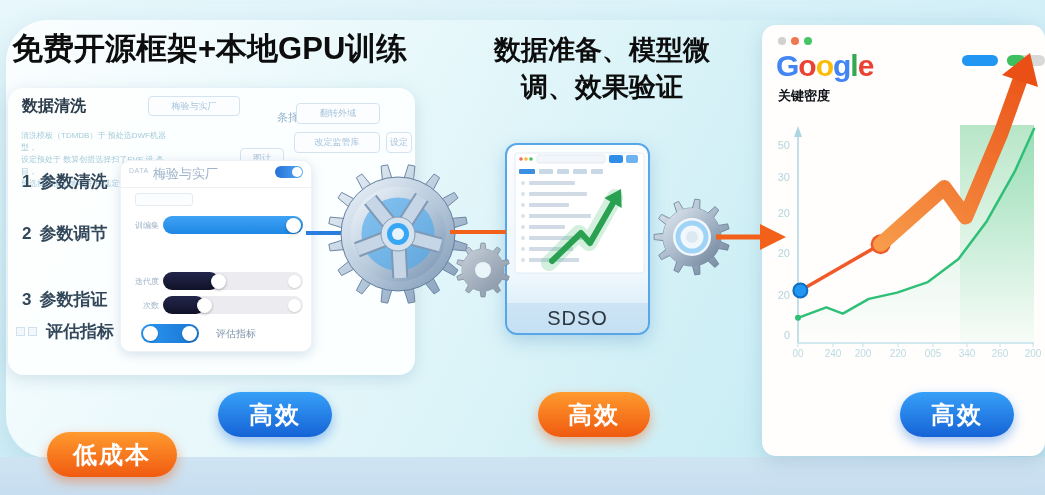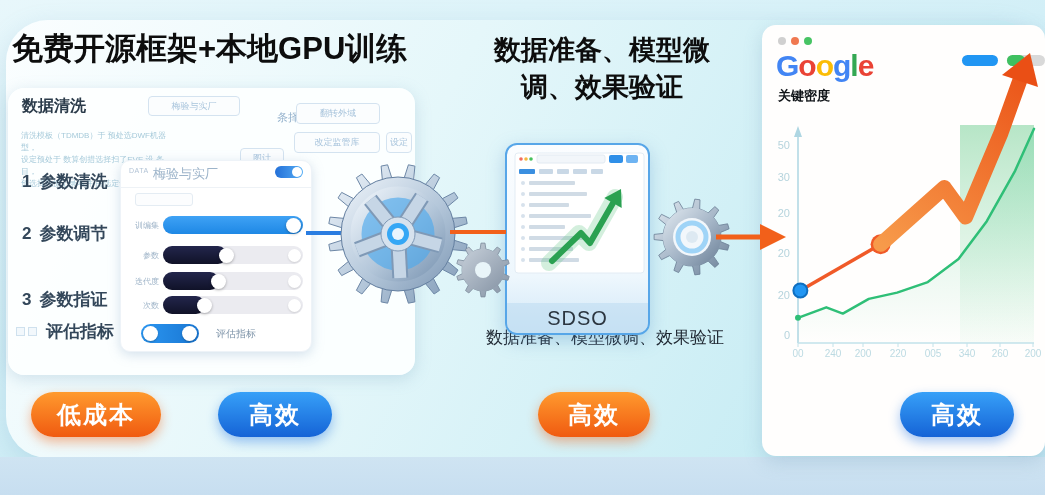--- a/index.html
+++ b/index.html
@@ -73,21 +73,21 @@
   .range-pill .k1 { left:2px; } .range-pill .k2 { right:2px; }
   .sp-bottom .tlabel { position:absolute; left:95px; top:3px; font-size:10px; color:#7d93a8; }
 
   .badge { position:absolute; top:392px; height:45px; border-radius:23px; color:#fff;
            font-size:24px; font-weight:900; display:flex; align-items:center; justify-content:center;
            letter-spacing:2px; z-index:6; }
   .badge.orange { background:linear-gradient(180deg,#ff9a2e,#f05a10);
            box-shadow:0 5px 12px rgba(242,100,24,.45); }
   .badge.blue { background:linear-gradient(180deg,#37a0f8,#1563d6);
            box-shadow:0 5px 12px rgba(26,111,224,.4); }
-  .b-lowcost { left:31px;  width:130px; }
+  .b-lowcost { left:47px;  width:130px;margin-top:40px; }
   .b-eff1    { left:218px; width:114px; }
   .b-eff2    { left:538px; width:112px; }
   .b-eff3    { left:900px; width:114px; }
 
   .flow-svg { position:absolute; left:0; top:0; width:1045px; height:495px; z-index:5; pointer-events:none; }
 
   .device { position:absolute; left:505px; top:143px; width:145px; height:192px; border-radius:12px;
            border:2px solid #57a6e8; background:linear-gradient(180deg,#fbfdff 0%,#eef7fd 70%,#d0e7f7 100%);
            box-shadow:0 6px 18px rgba(90,150,200,.35); z-index:3; }
   .device-strip { position:absolute; left:0; bottom:0; width:100%; height:30px;
@@ -159,28 +159,20 @@
       <div class="sp-title">梅验与实厂</div>
       <div class="sp-toggle"></div>
       <div class="sp-divider"></div>
       <div class="sp-input"></div>
 
       <div class="srow r0">
         <span class="slabel">训编集</span>
         <div class="track">
             <div class="fill blue" style="width: 100%;"></div>
             <div class="knob" style="left: calc(100% - 17px);"></div>
-          </div>
-      </div>
-      <div class="srow r1">
-        <span class="slabel">参数</span>
-        <div class="track">
-            <div class="fill navy" style="width: 46%;"></div>
-            <div class="knob" style="left: calc(46% - 8px);"></div>
-            <div class="ghost"></div>
           </div>
       </div>
       <div class="srow r2">
         <span class="slabel">迭代度</span>
         <div class="track">
             <div class="fill navy" style="width: 40%;"></div>
             <div class="knob" style="left: calc(40% - 8px);"></div>
             <div class="ghost"></div>
           </div>
       </div>
@@ -291,21 +283,20 @@
         <rect x="22" y="113" width="50" height="4" rx="1" fill="#c4d2df" opacity=".8"></rect>
         <polyline points="42,118 72,88 82,98 108,52" fill="none" stroke="rgba(80,190,120,.25)" stroke-width="16" stroke-linecap="round" stroke-linejoin="round"></polyline>
         <polyline points="45,116 74,88 83,98 106,58" fill="none" stroke="#2aa151" stroke-width="6" stroke-linecap="round" stroke-linejoin="round"></polyline>
         <polygon points="114,44 114.7,63 97.3,53" fill="#2aa151"></polygon>
       </svg>
     <div class="device-strip">
       <span>SDSO</span>
     </div>
   </div>
 
-  <div class="mid-caption">数据准备、模型微调、效果验证</div>
 
   <div class="right-card">
     <div class="win-dots">
       <i style="background: rgb(208, 208, 208);"></i>
       <i style="background: rgb(240, 120, 80);"></i>
       <i style="background: rgb(71, 196, 100);"></i>
     </div>
     <div class="glogo" id="glogo"><span style="color: rgb(66, 133, 244);">G</span><span style="color: rgb(234, 67, 53);">o</span><span style="color: rgb(251, 188, 5);">o</span><span style="color: rgb(66, 133, 244);">g</span><span style="color: rgb(52, 168, 83);">l</span><span style="color: rgb(234, 67, 53);">e</span></div>
     <div class="rc-pill pill-blue"></div>
     <div class="rc-pill pill-toggle"></div>

